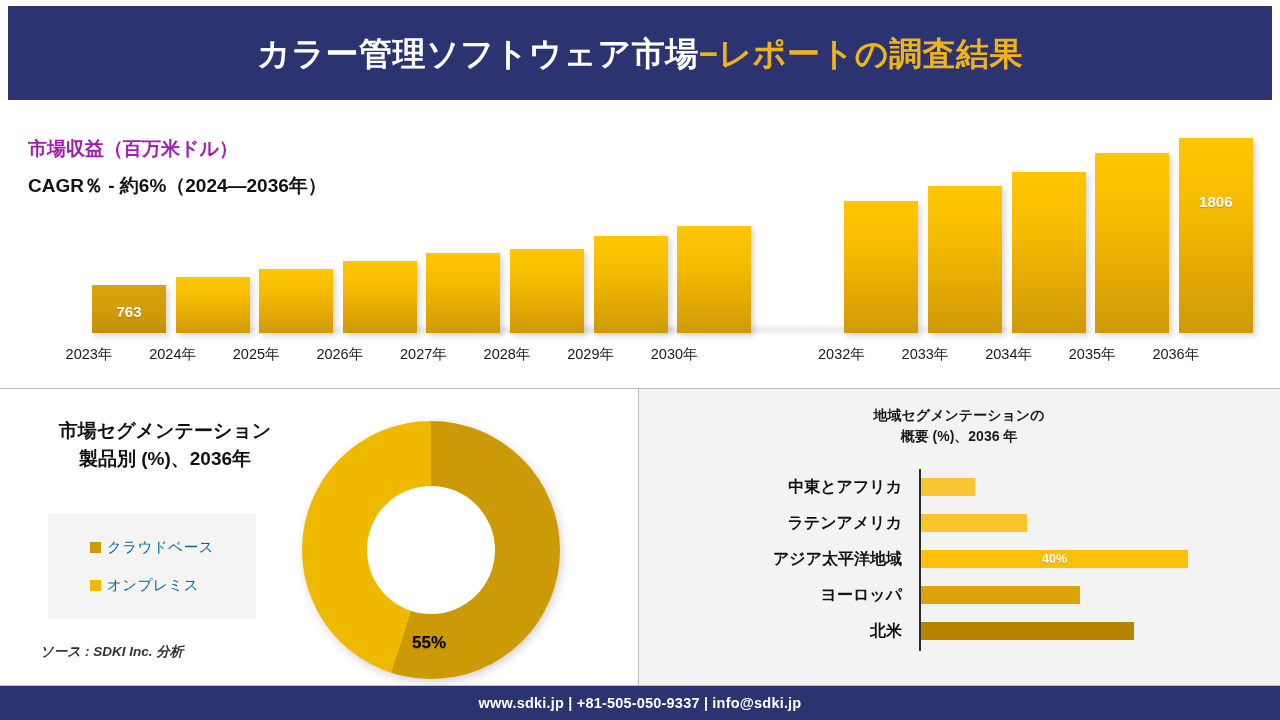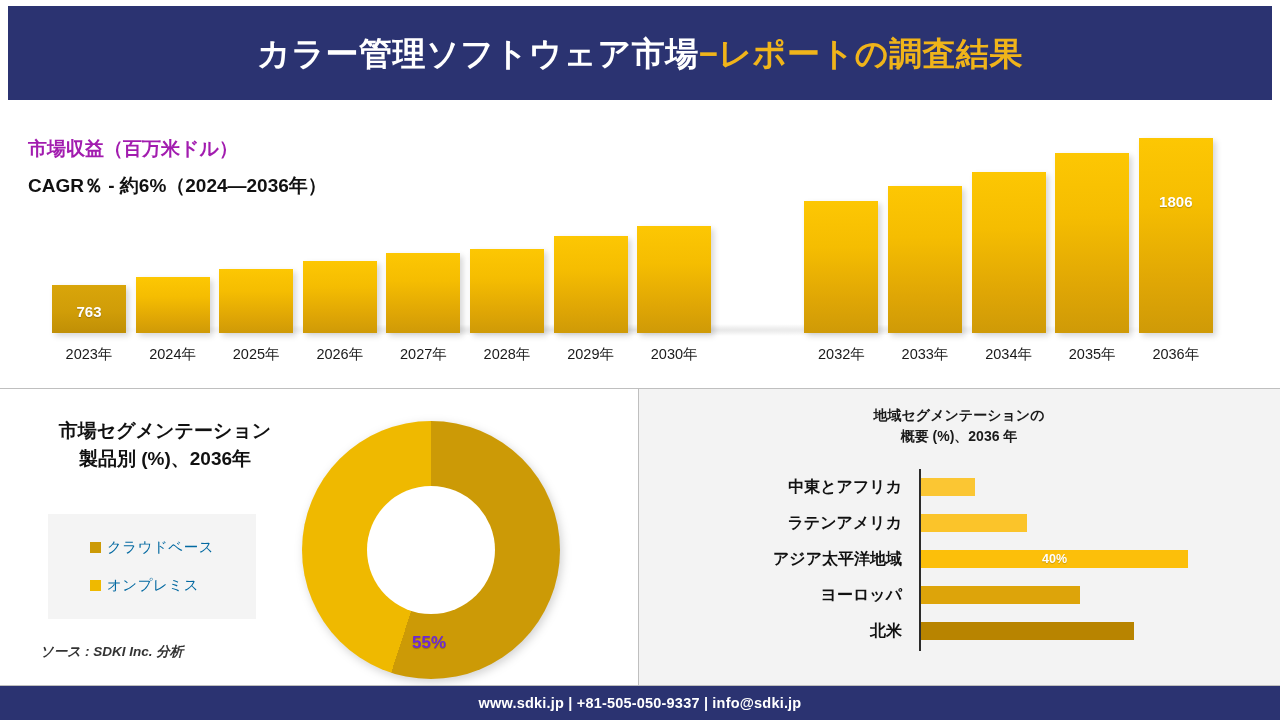--- a/index.html
+++ b/index.html
@@ -36,20 +36,21 @@
   }
 
   .barchart { position:absolute; left:0; top:0; width:1280px; height:288px; }
   .bar-col {
     position:absolute; bottom:55px; width:74px;
   }
   .bar {
     position:relative; width:74px;
     background: linear-gradient(180deg, #fdc703 0%, #f5bd01 35%, #dfa605 75%, #cf9a07 100%);
     box-shadow: 3px 3px 6px rgba(0,0,0,.16);
+    margin-left: 40px;
   }
   .bar-first {
     background: linear-gradient(180deg, #d9a50a 0%, #d09d08 55%, #c08f06 100%);
   }
   .bar-value {
     position:absolute; left:0; width:100%; text-align:center;
     color:#ffffff; font-size:15px; font-weight:bold;
     text-shadow: 0 1px 1px rgba(0,0,0,.25);
   }
   .bar-value.low { top: 18px; }
@@ -88,21 +89,21 @@
   .donut {
     position:absolute; left:0; top:0; width:258px; height:258px; border-radius:50%;
     filter: drop-shadow(2px 3px 5px rgba(0,0,0,.18));
   }
   .donut-hole {
     position:absolute; left:65px; top:65px; width:128px; height:128px;
     border-radius:50%; background:#ffffff;
   }
   .donut-label {
     position:absolute; left:92px; top:212px; width:70px; text-align:center;
-    color:#6d28d9; font-size:17px; font-weight:bold; text-shadow:0 1px 1px rgba(0,0,0,.25);
+    color:#000000; font-size:17px; font-weight:bold; text-shadow:0 1px 1px rgba(0,0,0,.25);
   }
   .source {
     position:absolute; left:40px; top:254px;
     font-size:13.5px; font-style:italic; font-weight:bold; color:#333; white-space:nowrap;
   }
 
   
   .rightpanel {
     position:absolute; left:639px; top:389px; width:641px; height:296px; background:#f3f3f3;
   }

